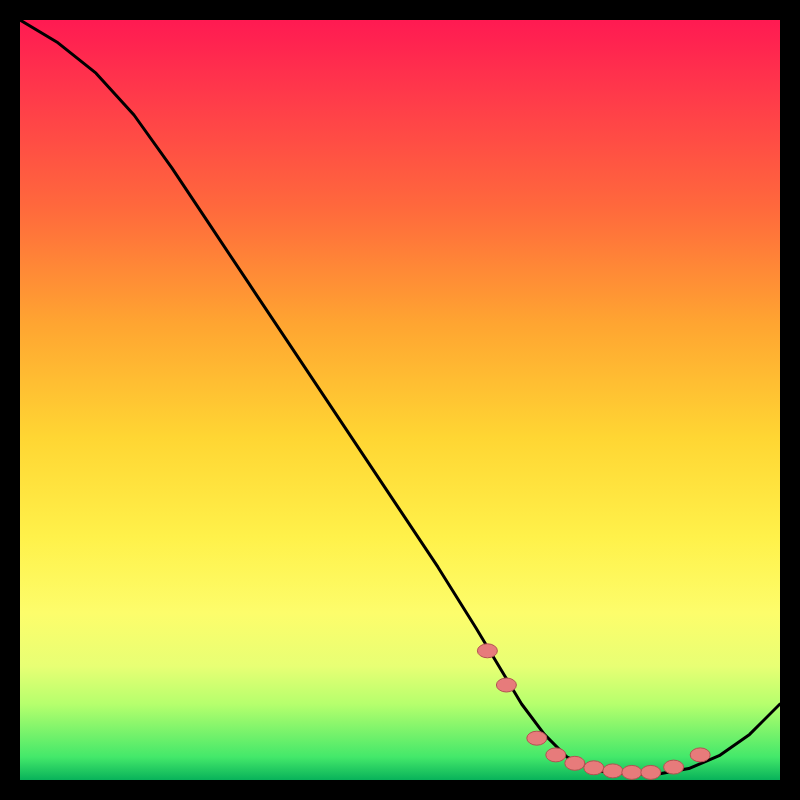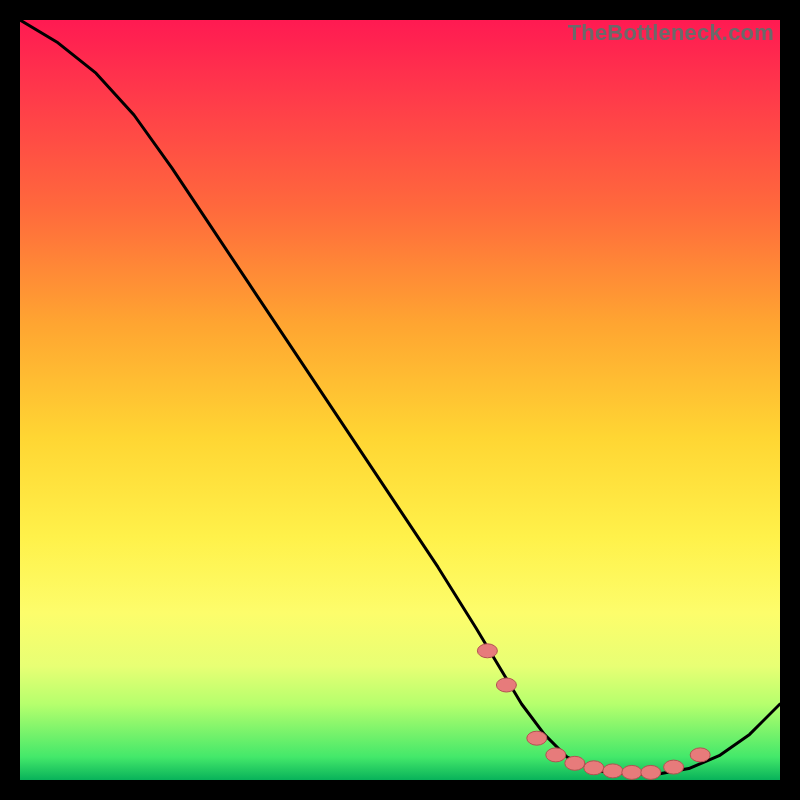--- a/index.html
+++ b/index.html
@@ -57,21 +57,20 @@
     width: 760px;
     height: 760px;
     z-index: 3;
   }
 </style>
 </head>
 <body>
 
 <div class="frame">
   <div class="gradient"></div>
-  <div class="watermark">TheBottleneck.com</div>
   <svg class="plot" viewBox="0 0 760 760">
     <path id="curve-path" fill="none" stroke="#000000" stroke-width="3" stroke-linejoin="round" stroke-linecap="round" d="M0.0 0.0 L38.0 22.8 L76.0 53.2 L114.0 95.0 L152.0 148.2 L190.0 205.2 L228.0 262.2 L266.0 319.2 L304.0 376.2 L342.0 433.2 L380.0 490.2 L418.0 547.2 L456.0 608.0 L478.8 646.0 L501.6 684.0 L524.4 714.4 L547.2 737.2 L577.6 750.9 L608.0 753.9 L638.4 753.9 L668.8 748.6 L699.2 735.7 L729.6 714.4 L760.0 684.0"></path>
     <g id="markers">
         <ellipse cx="467.4" cy="630.8" rx="10" ry="7" fill="#e77b7b" stroke="#b35252" stroke-width="1"></ellipse>
         <ellipse cx="486.4" cy="665.0" rx="10" ry="7" fill="#e77b7b" stroke="#b35252" stroke-width="1"></ellipse>
         <ellipse cx="516.8" cy="718.2" rx="10" ry="7" fill="#e77b7b" stroke="#b35252" stroke-width="1"></ellipse>
         <ellipse cx="535.8" cy="734.9" rx="10" ry="7" fill="#e77b7b" stroke="#b35252" stroke-width="1"></ellipse>
         <ellipse cx="554.8" cy="743.3" rx="10" ry="7" fill="#e77b7b" stroke="#b35252" stroke-width="1"></ellipse>
         <ellipse cx="573.8" cy="747.8" rx="10" ry="7" fill="#e77b7b" stroke="#b35252" stroke-width="1"></ellipse>
         <ellipse cx="592.8" cy="750.9" rx="10" ry="7" fill="#e77b7b" stroke="#b35252" stroke-width="1"></ellipse>

